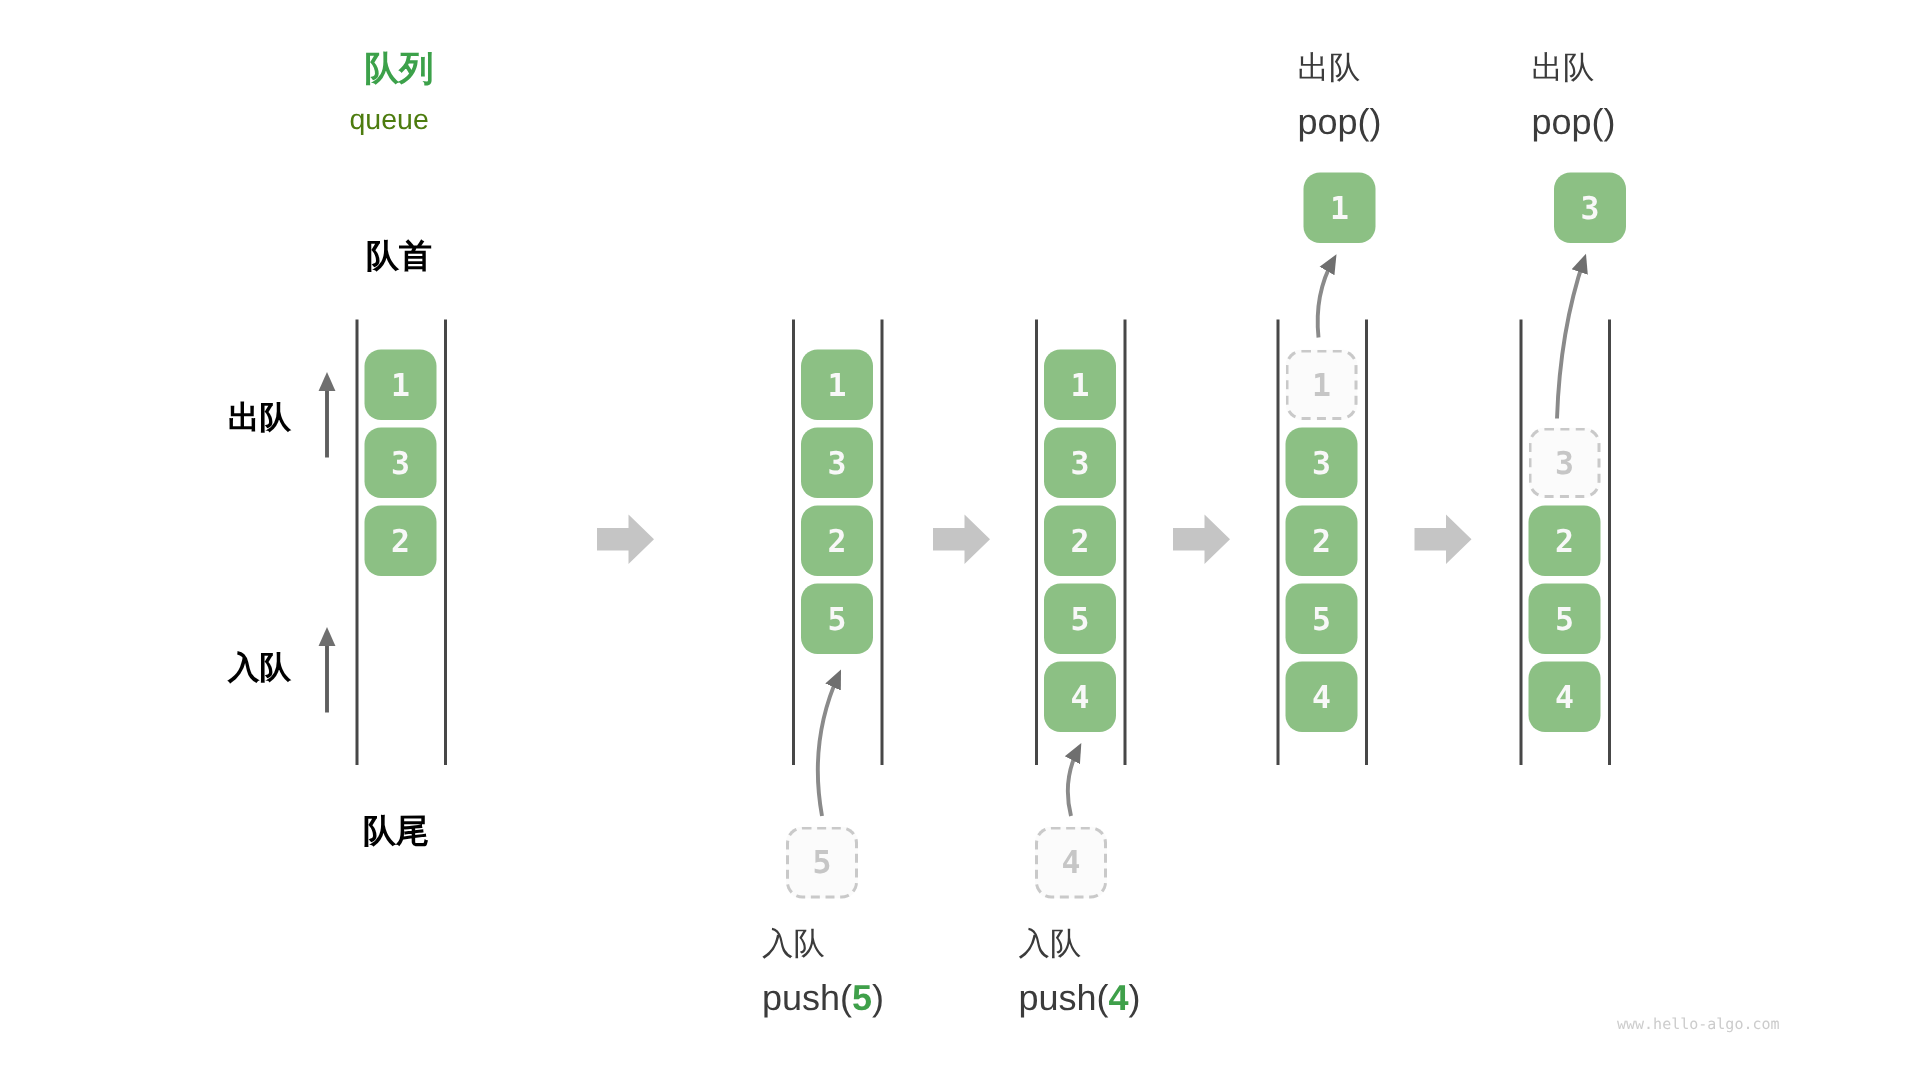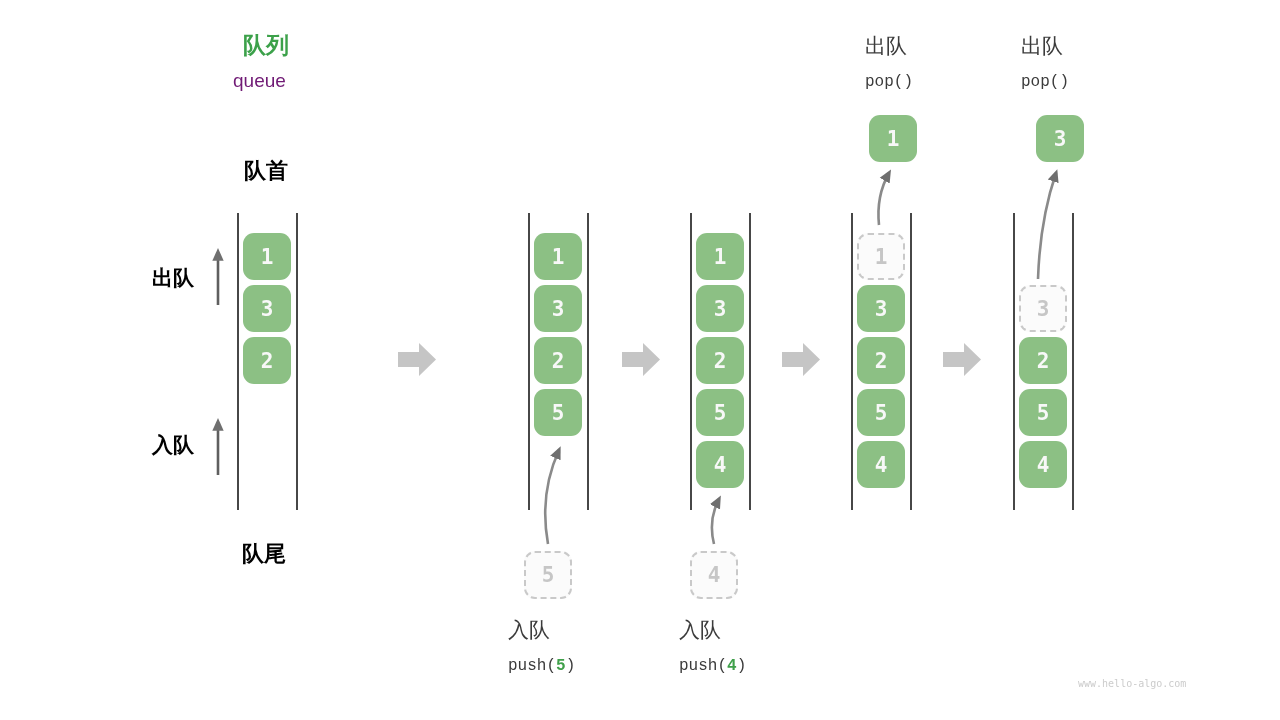--- a/index.html
+++ b/index.html
@@ -4,21 +4,21 @@
 <style>
   html,body{margin:0;padding:0;background:#ffffff;}
   .canvas{
     position:relative;width:1280px;height:720px;background:#ffffff;overflow:hidden;
     font-family:"Liberation Sans","DejaVu Sans",sans-serif;color:#3b3b3b;
   }
   .abs{position:absolute;}
 
   
   .title-zh{left:243px;top:30px;font-size:23px;font-weight:bold;color:#3ca14a;}
-  .title-en{left:233px;top:70px;font-size:19px;color:#701a75;}
+  .title-en{left:233px;top:70px;font-size:19px;color:#4d7c0f;}
 
   
   .lbl-bold{font-weight:bold;color:#000000;}
   .lbl-front{left:244px;top:156px;font-size:22px;}
   .lbl-rear{left:242px;top:539px;font-size:22px;}
   .lbl-dequeue{left:152px;top:264px;font-size:21px;}
   .lbl-enqueue{left:152px;top:431px;font-size:21px;}
 
   
   .column{position:absolute;top:213px;width:61px;height:297px;}
@@ -39,21 +39,21 @@
     position:absolute;width:48px;height:47px;border-radius:11px;
     display:flex;align-items:center;justify-content:center;
     font-family:"DejaVu Sans Mono","Liberation Mono",monospace;
     font-size:21px;font-weight:bold;box-sizing:border-box;
   }
   .freebox.solid{background:#8cc084;color:#f8f8f8;}
   .freebox.dashed{background:#fbfbfb;border:2px dashed #c9c9c9;color:#c6c6c6;height:48px;}
 
   
   .op{position:absolute;font-size:21px;color:#3b3b3b;line-height:36px;white-space:nowrap;}
-  .op .code{font-family:Liberation Mono, monospace;font-size:16px;}
+  .op .code{font-family:Liberation Sans, sans-serif;font-size:24px;}
   .op .arg{color:#3fa04a;font-weight:bold;}
 
   .watermark{
     left:1078px;top:678px;font-family:"DejaVu Sans Mono","Liberation Mono",monospace;
     font-size:10px;color:#cccccc;
   }
 
   svg.overlay{position:absolute;left:0;top:0;pointer-events:none;}
 </style>
 </head>

